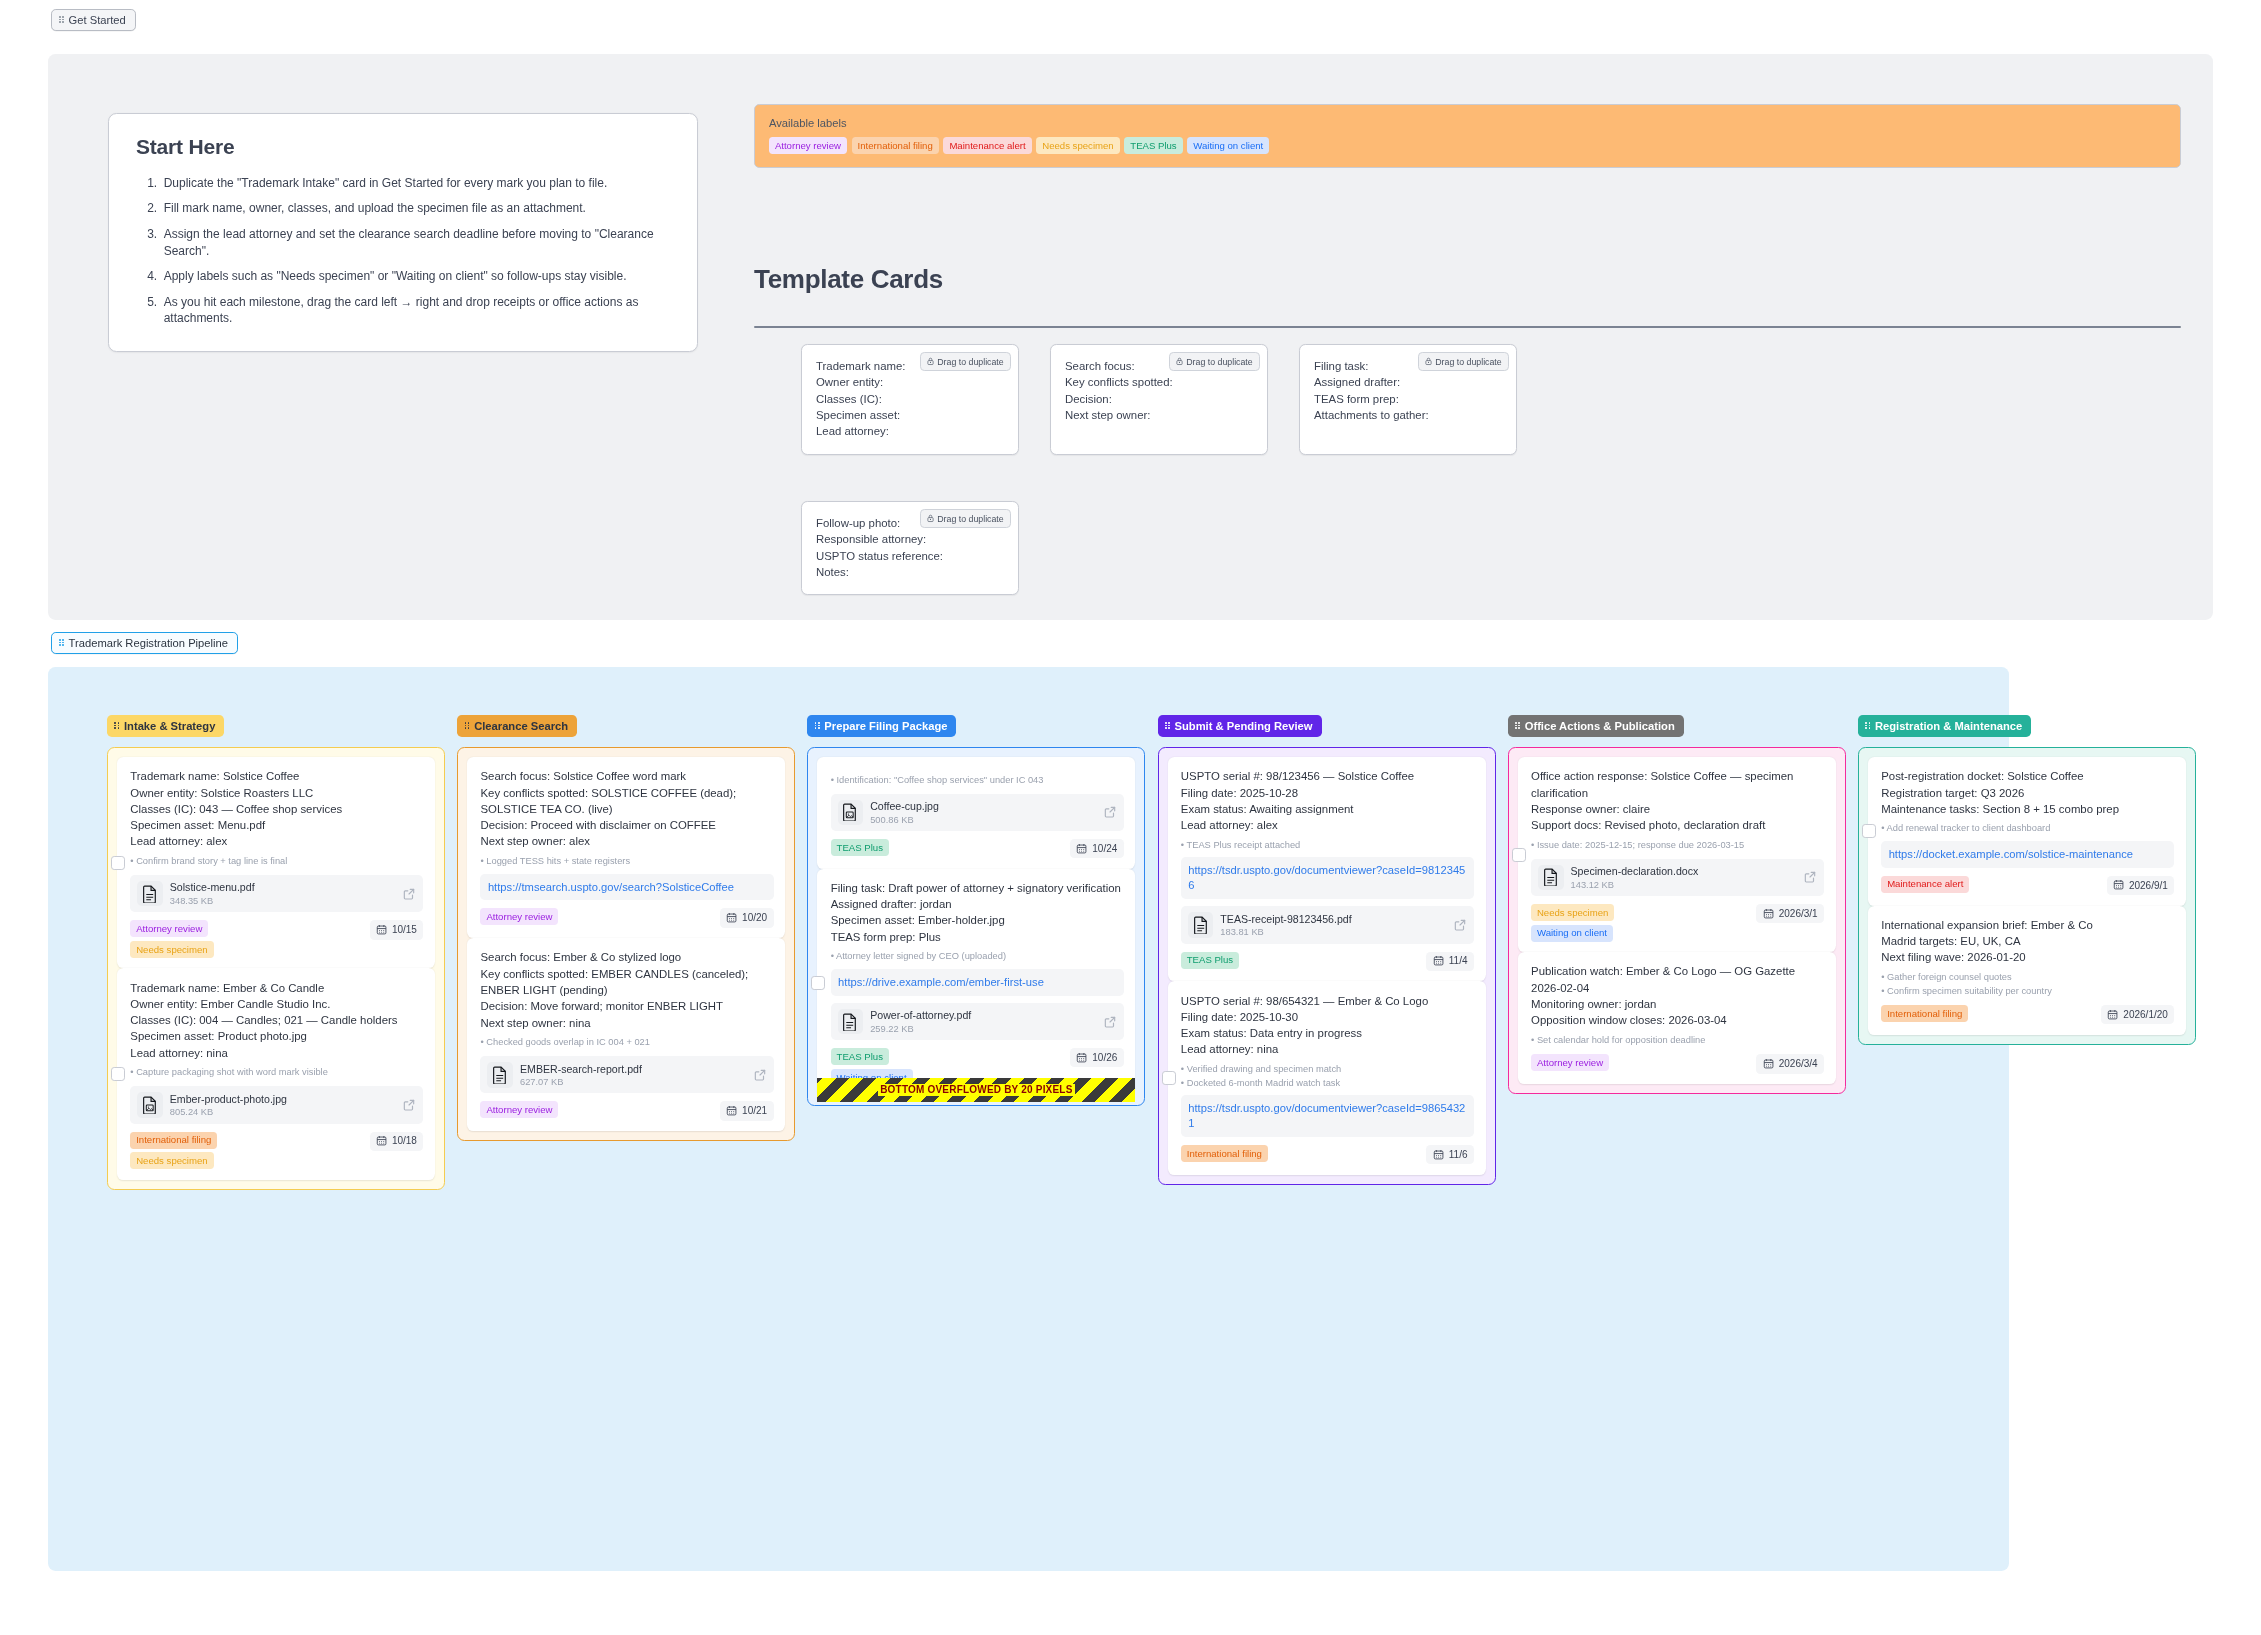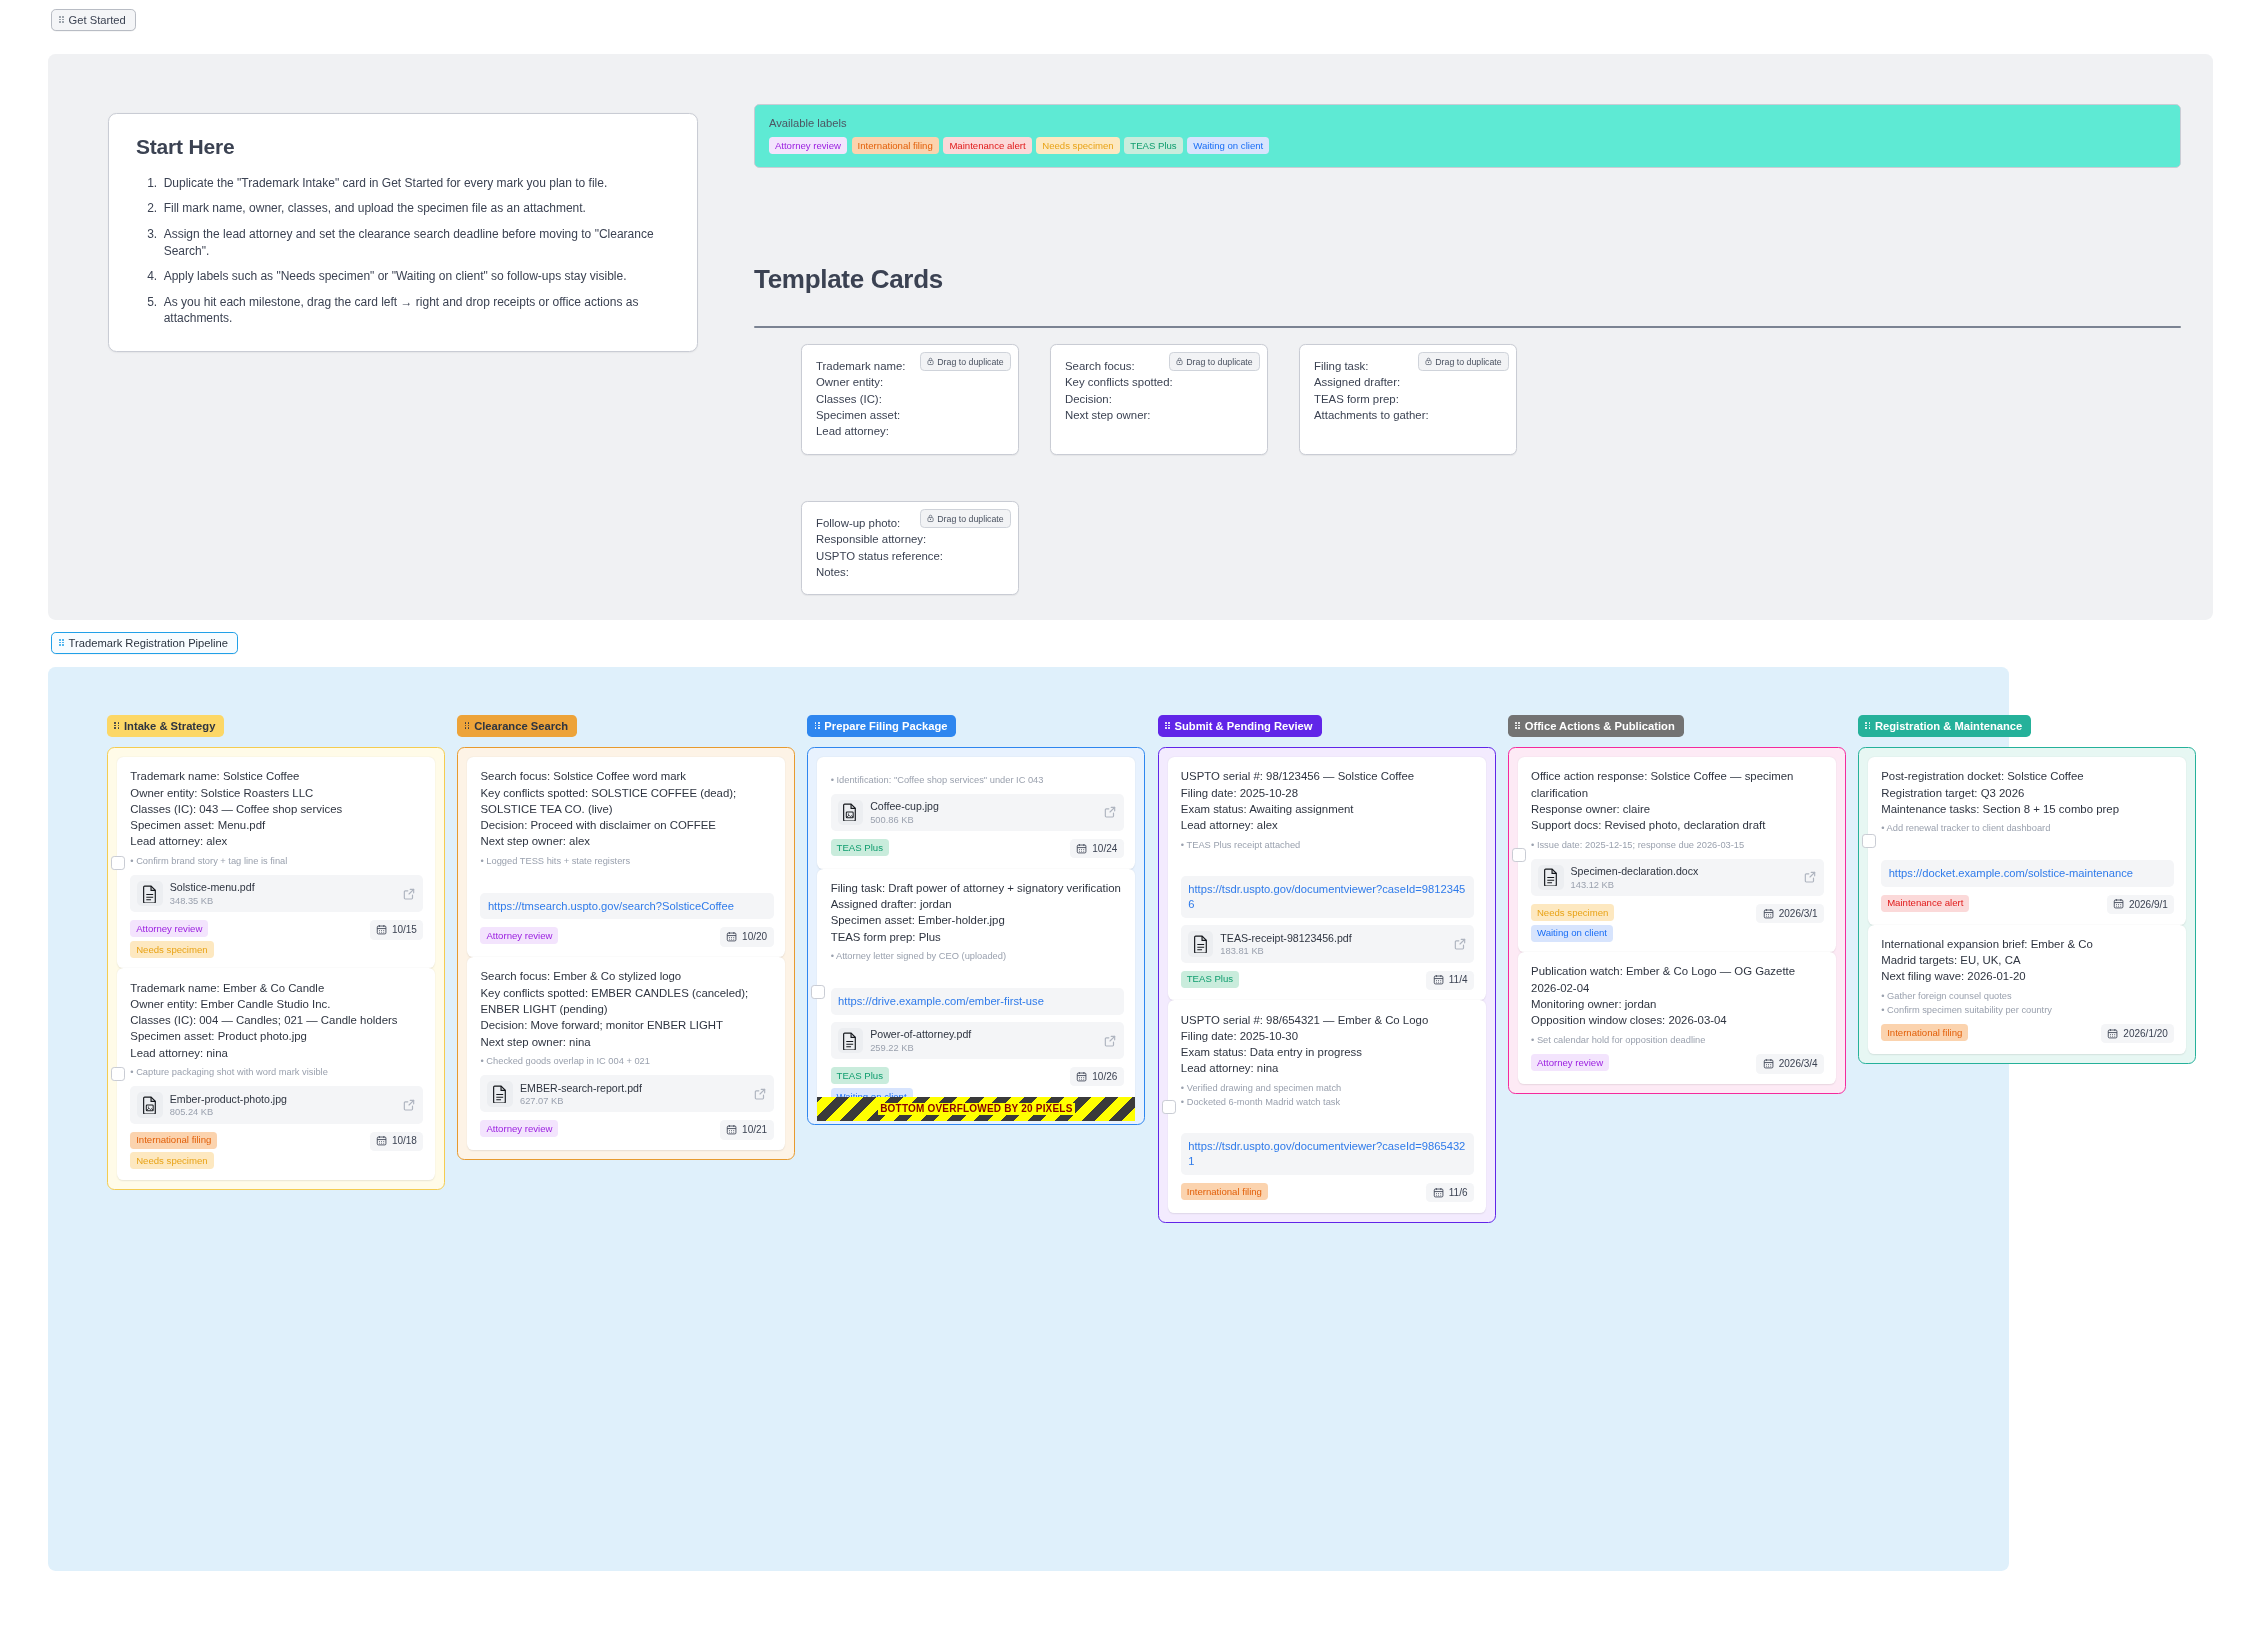--- a/index.html
+++ b/index.html
@@ -55,21 +55,21 @@
   .start-card ol { padding-left:24.5px; }
   .start-card li {
     font-size:12px; line-height:1.41; color:#3b4252;
     margin-bottom:8.5px; padding-left:3.2px;
   }
   .start-card li:last-child { margin-bottom:0; }
 
   .labels-panel {
     position:absolute; left:706px; top:50px;
     width:1427px;
-    background:#5eead4; border:1.1px solid #c9ccd4; border-radius:5.3px;
+    background:#fdba74; border:1.1px solid #c9ccd4; border-radius:5.3px;
     padding:11.7px 14px 12.8px;
   }
   .labels-panel .lp-title {
     font-size:11.2px; color:#4d5562; margin-bottom:8.5px;
   }
   .chips { display:flex; gap:4.8px; flex-wrap:wrap; }
   .chip {
     font-size:9.6px; padding:2.7px 5.9px 3.2px; border-radius:3.7px;
     white-space:nowrap; font-weight:400;
   }
@@ -136,21 +136,21 @@
     background:#fff;
   }
   .card-text { font-size:11.4px; line-height:1.43; color:#2e3440; white-space:pre-line; }
   .card-notes { margin-top:5.3px; }
   .card-notes div {
     font-size:9.3px; line-height:1.36; color:#9aa1ae; margin-bottom:1.1px;
   }
   .card-notes div::before { content:"• "; }
 
   .link-box {
-    margin-top:25px; background:#f4f5f7; border-radius:4.8px;
+    margin-top:6px; background:#f4f5f7; border-radius:4.8px;
     padding:5.9px 7.4px;
     font-size:11.2px; line-height:1.33; color:#2f7bea; word-break:break-all;
   }
   .att {
     margin-top:7.4px; background:#f4f5f7; border-radius:4.8px;
     padding:5.9px 7px; display:flex; align-items:center; gap:7px;
   }
   .att-ico {
     width:25.5px; height:25.5px; border-radius:4.8px; background:#eceef1;
     display:flex; align-items:center; justify-content:center; flex:none;

